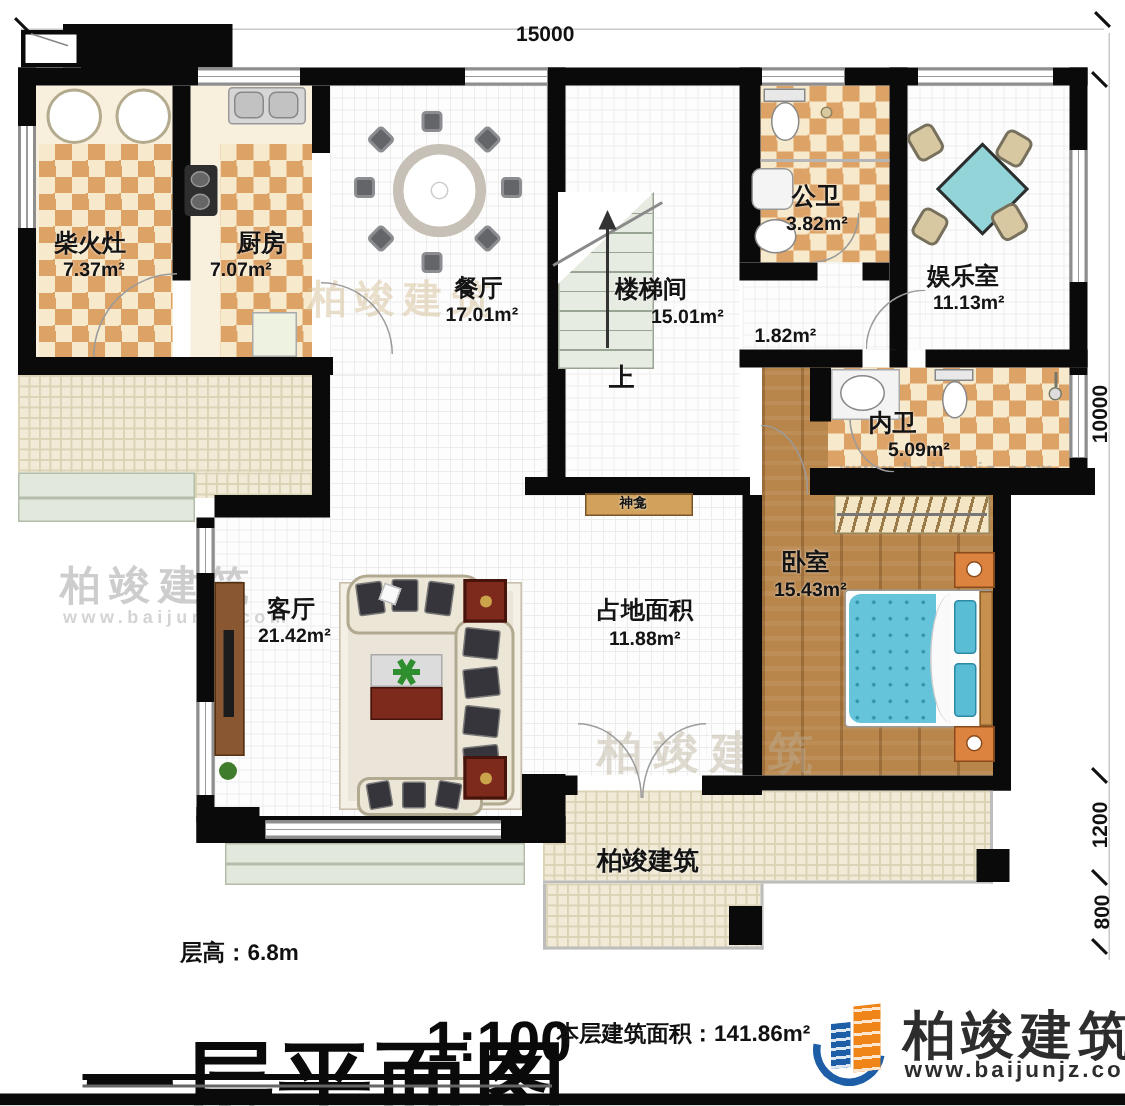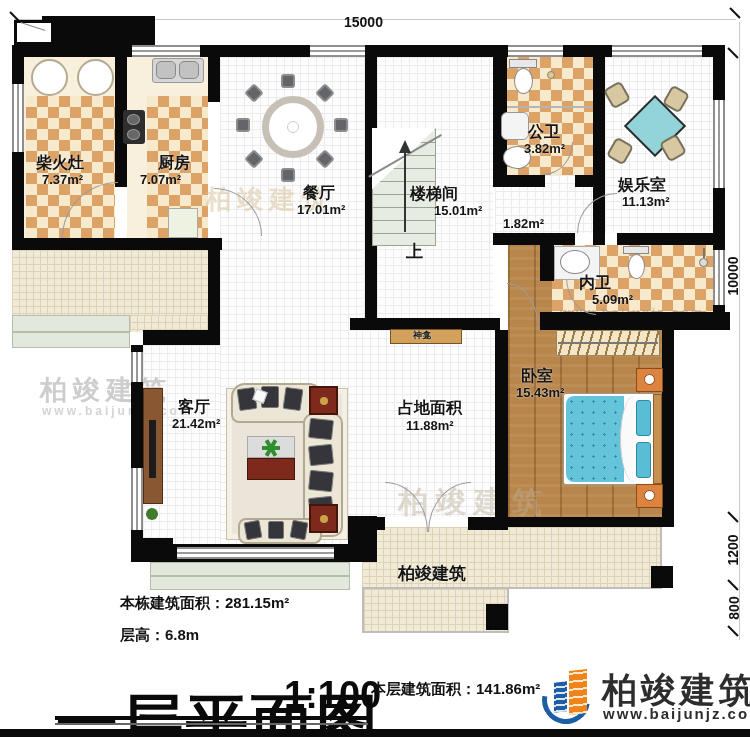--- a/index.html
+++ b/index.html
@@ -251,21 +251,20 @@
   <b class="lbl area" style="left:592px;top:293px">5.09m²</b>
   <b class="lbl name" style="left:521px;top:368px">卧室</b>
   <b class="lbl area" style="left:516px;top:386px">15.43m²</b>
   <b class="lbl name" style="left:178px;top:399px">客厅</b>
   <b class="lbl area" style="left:172px;top:417px">21.42m²</b>
   <b class="lbl name" style="left:398px;top:400px">占地面积</b>
   <b class="lbl area" style="left:406px;top:419px">11.88m²</b>
   <b class="lbl area" style="left:503px;top:217px">1.82m²</b>
   <b class="lbl" style="left:398px;top:565px;font-size:17px">柏竣建筑</b>
 
-  <b class="infoline" style="left:120px;top:594px"><span>本栋建筑面积：</span><span>281.15m²</span></b>
   <b class="infoline" style="left:120px;top:626px"><span>层高：</span><span>6.8m</span></b>
   <b class="titleblock" style="left:56px;top:681px;font-size:62px;letter-spacing:3px">一层平面图</b>
   <i class="ab" style="left:55px;top:716px;width:313px;height:4px;background:#0a0a0a"></i>
   <i class="ab" style="left:55px;top:723px;width:313px;height:1.5px;background:#666"></i>
   <b class="titleblock" style="left:284px;top:674px;font-size:38px">1:100</b>
   <b class="infoline" style="left:371px;top:680px"><span>本层建筑面积：</span><span>141.86m²</span></b>
 
   <i class="ab" style="left:542px;top:664px;width:56px;height:62px">
     <i class="ab" style="left:0;top:12px;width:48px;height:48px;border:5px solid transparent;border-left-color:#1d5ea7;border-bottom-color:#1d5ea7;border-radius:50%;transform:rotate(-35deg)"></i>
     <i class="ab" style="left:12px;top:18px;width:13px;height:30px;background:#1d5ea7;background-image:repeating-linear-gradient(0deg,rgba(255,255,255,.85) 0 2px,transparent 2px 6px);transform:skewY(-6deg)"></i>

